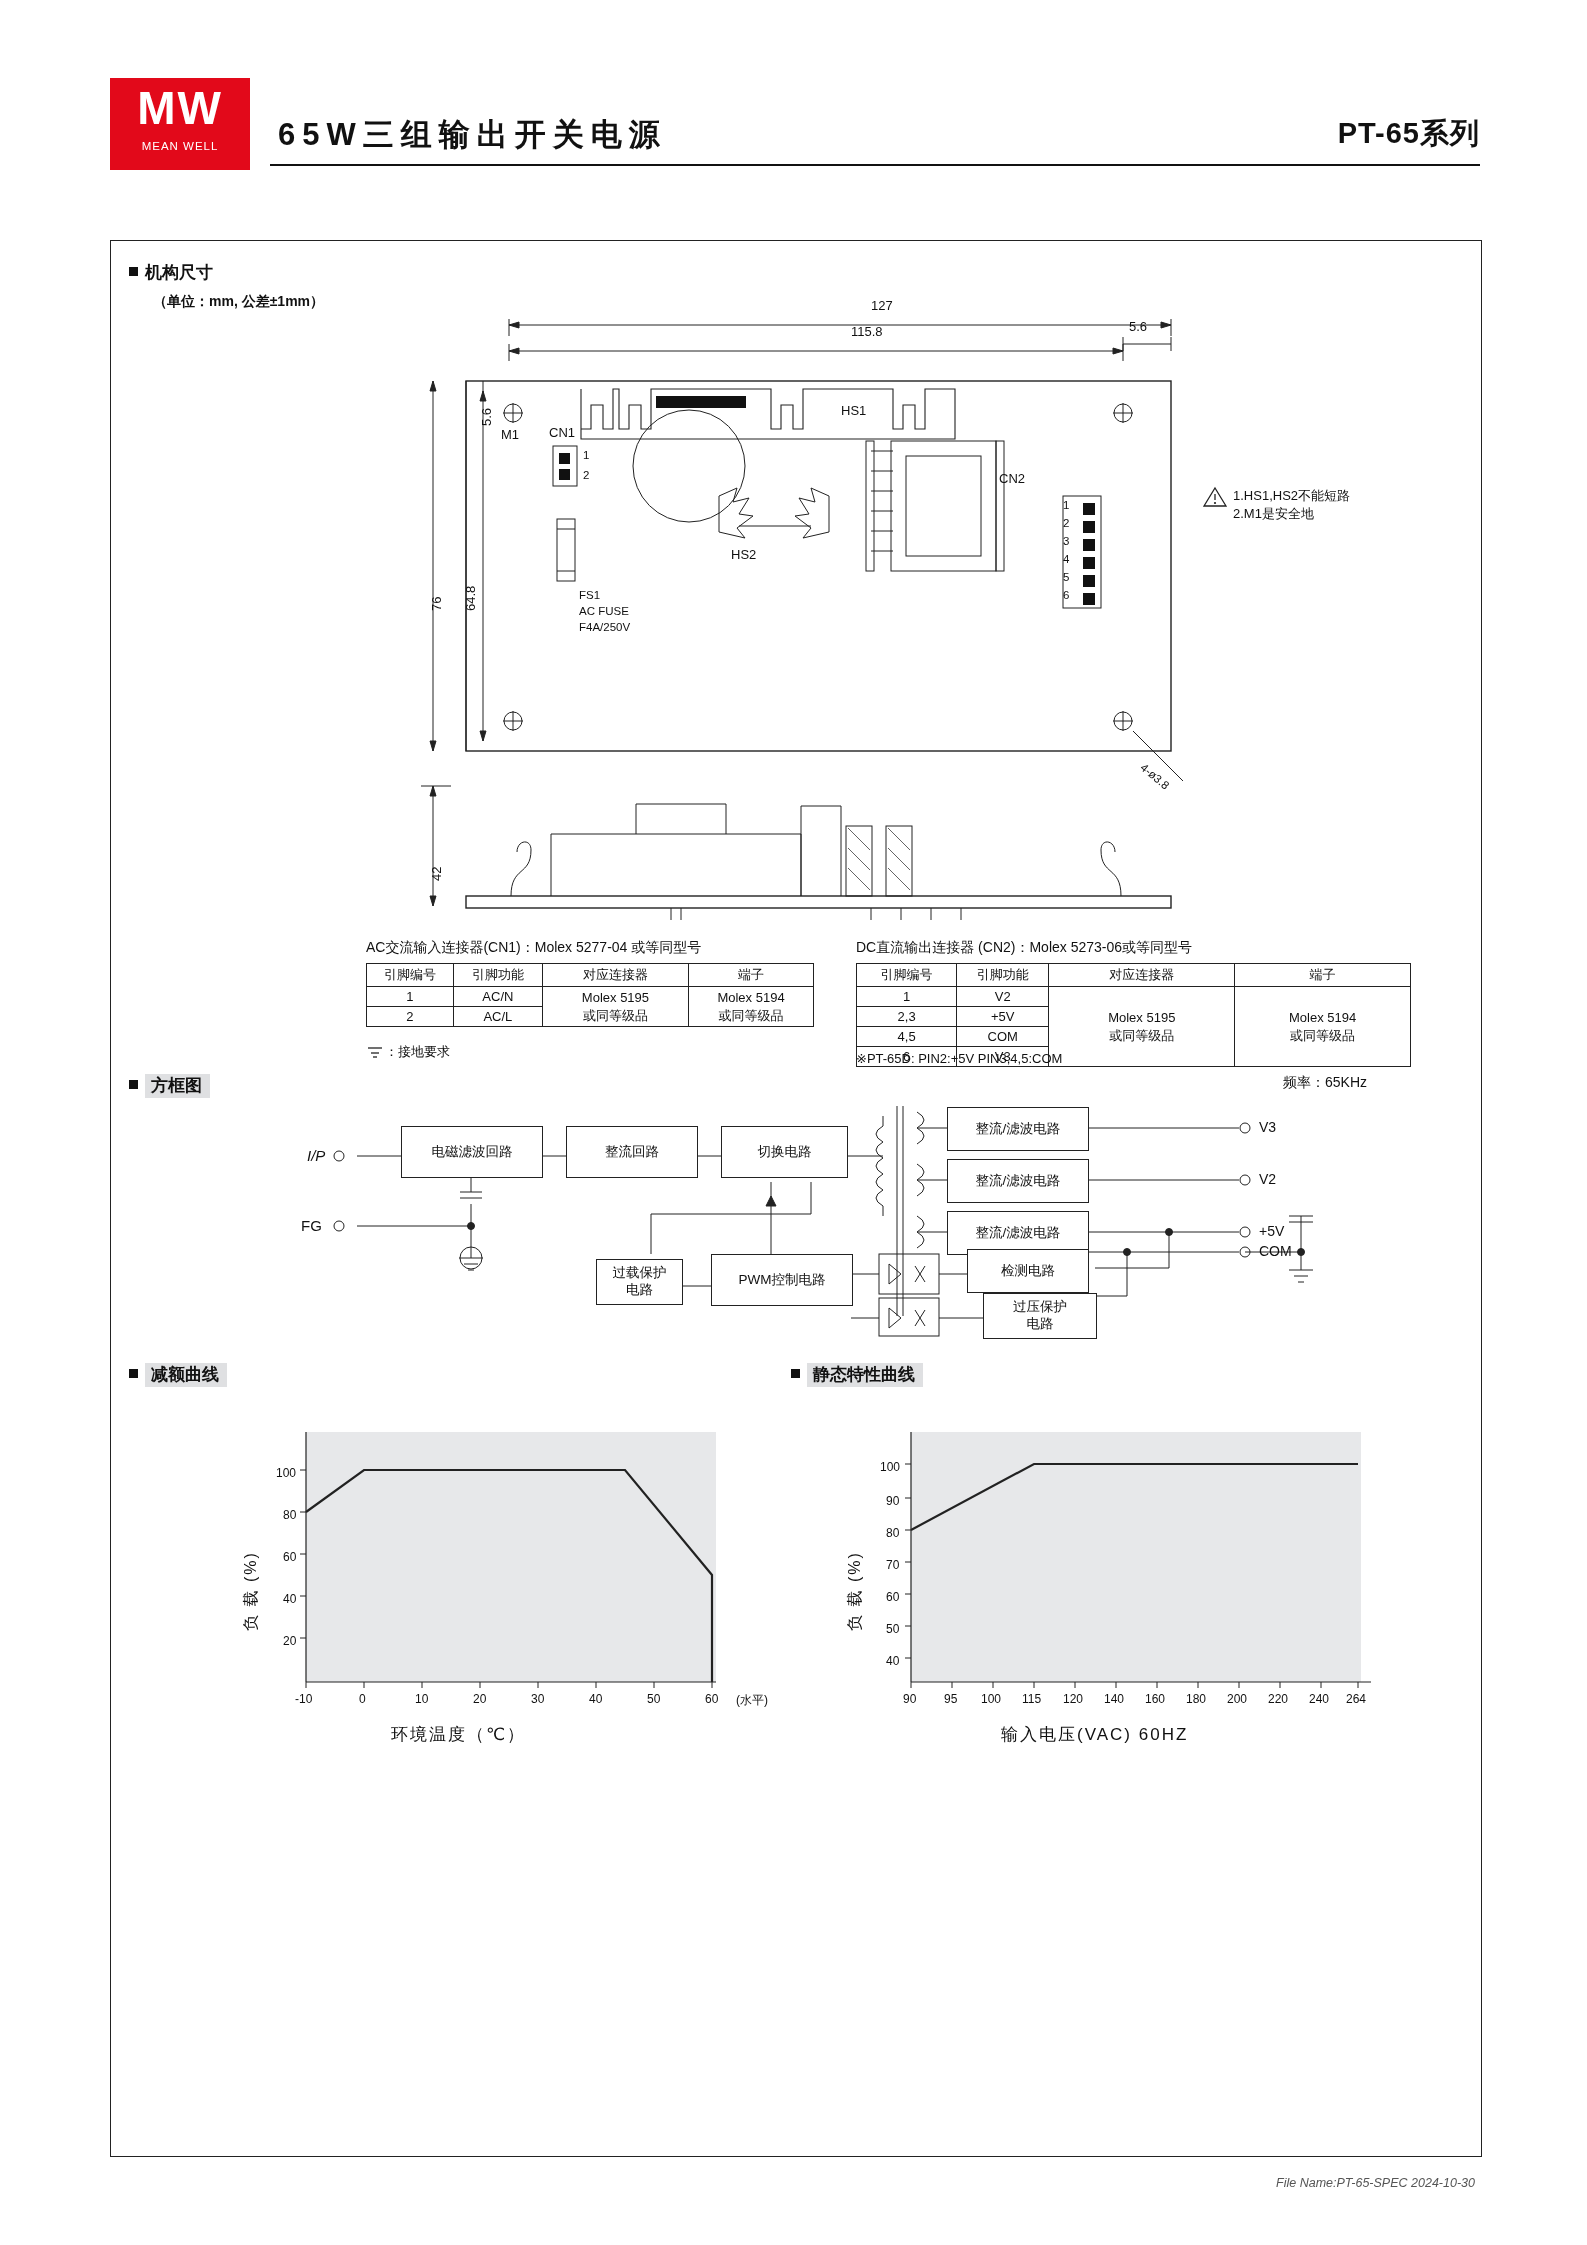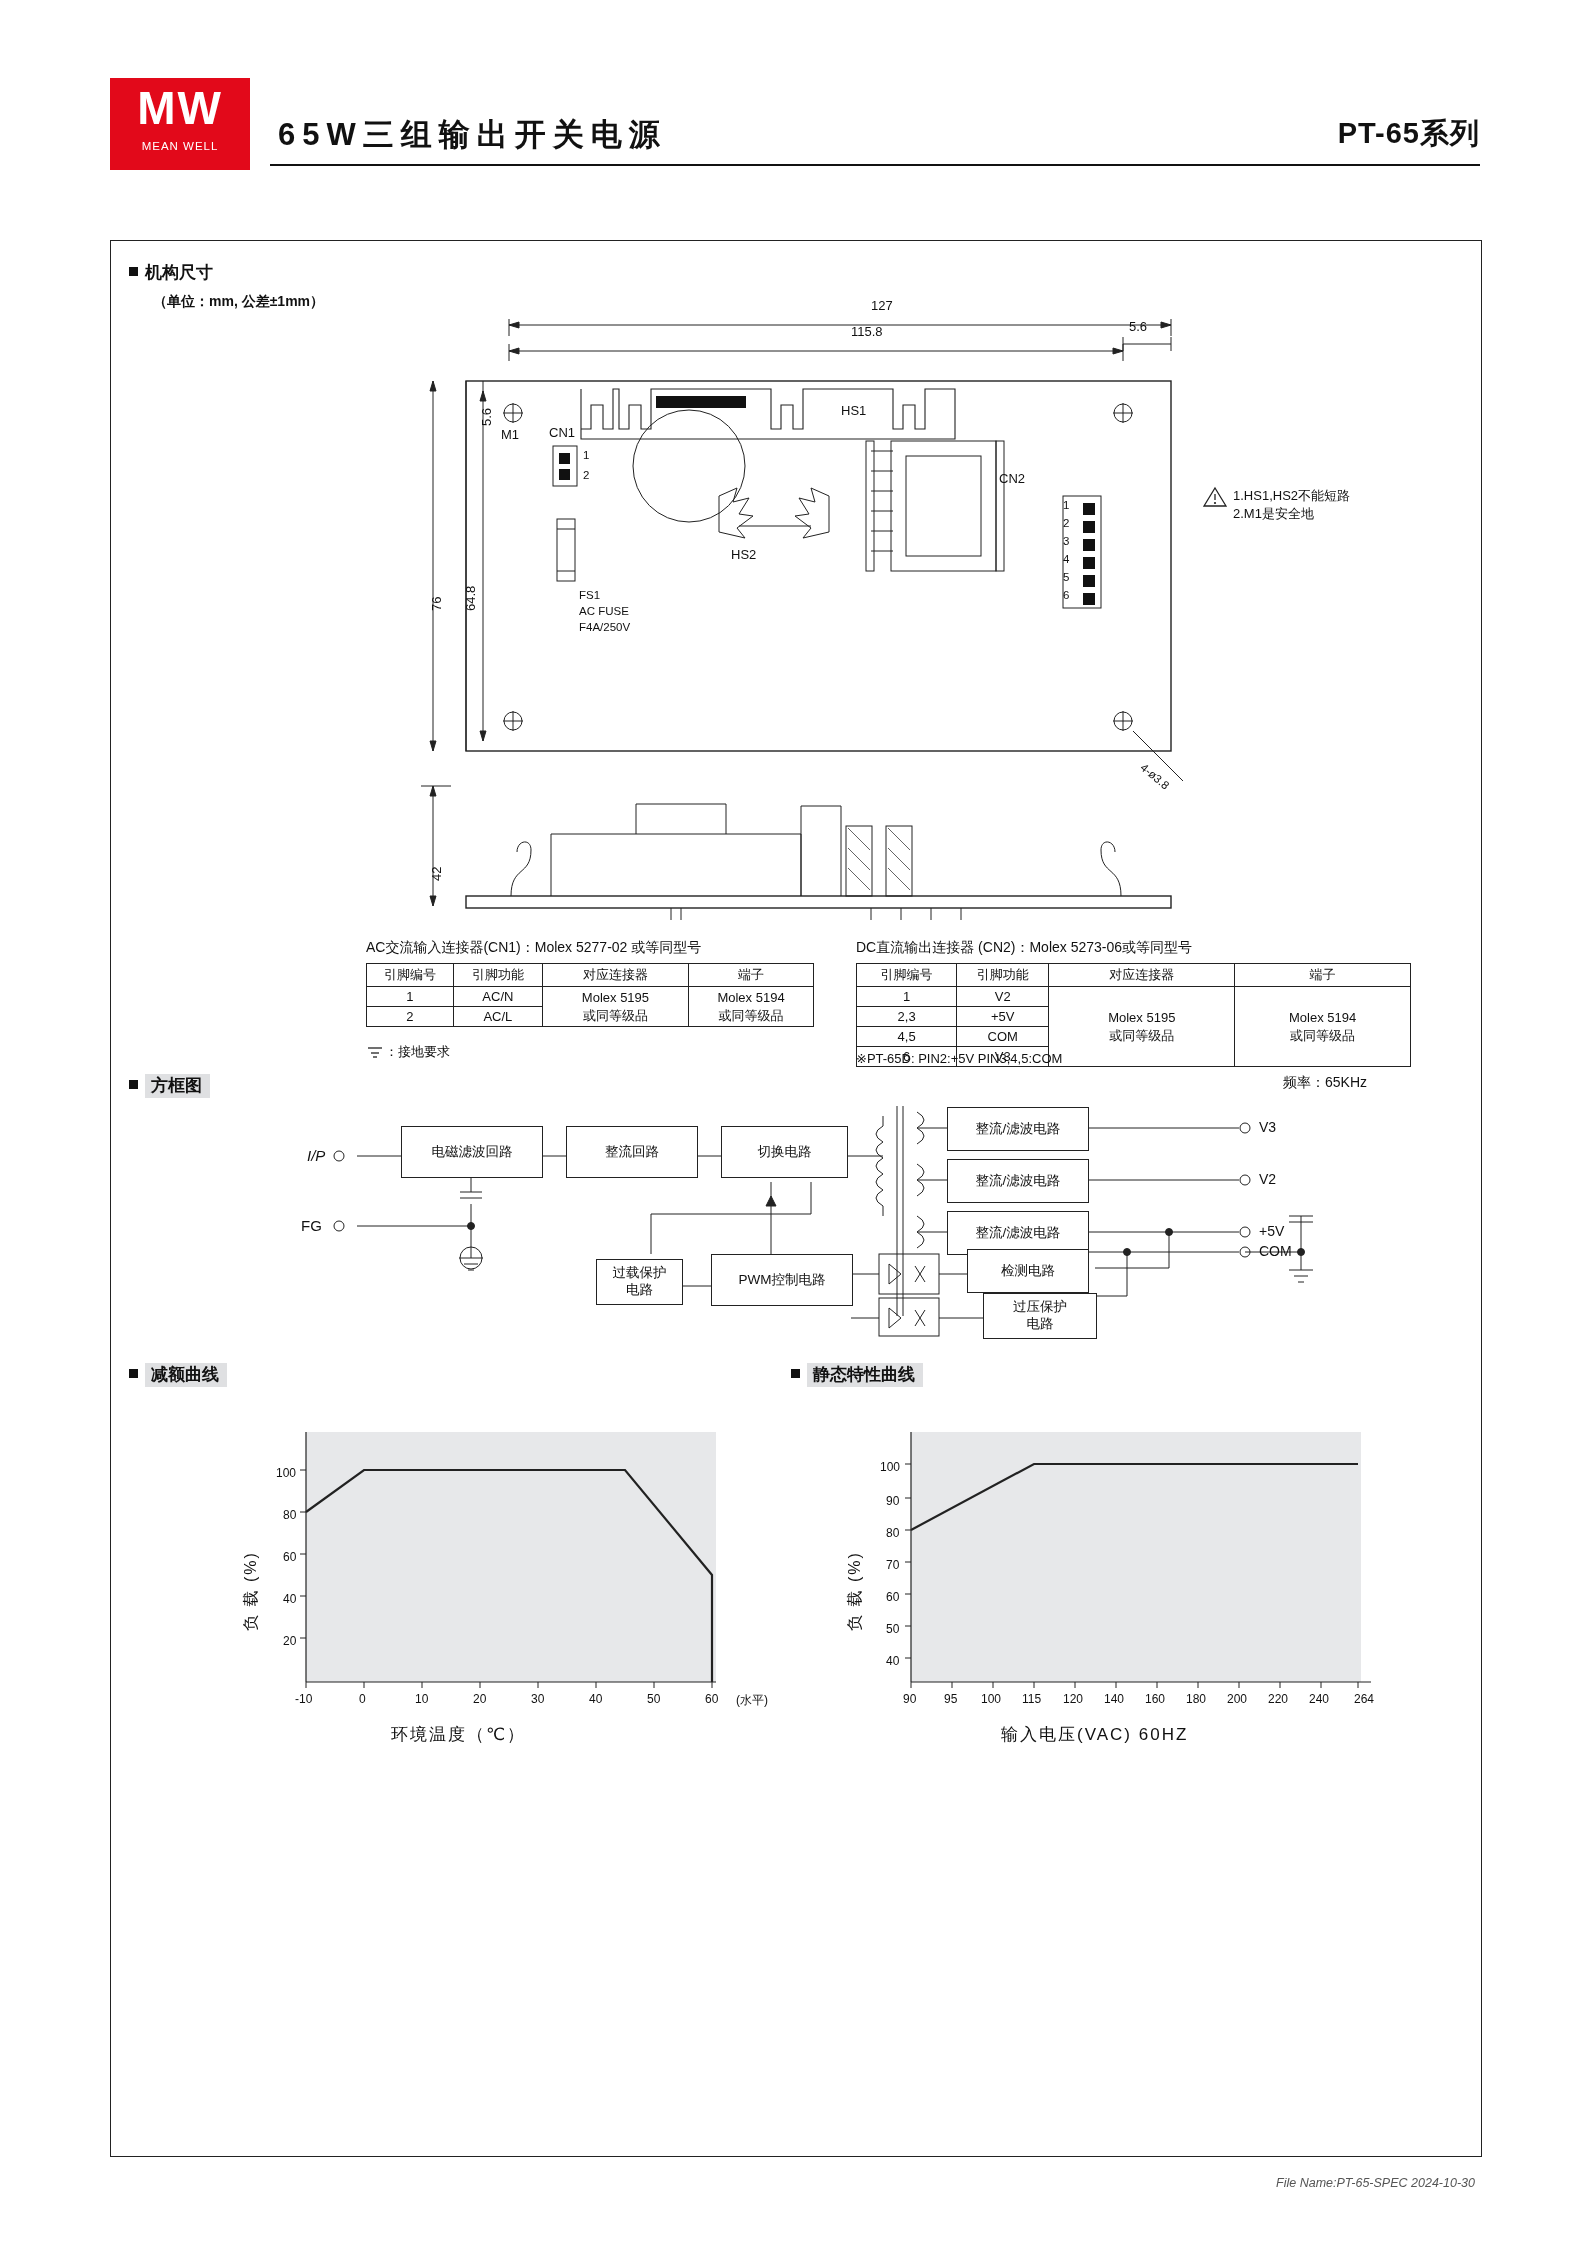--- a/index.html
+++ b/index.html
@@ -194,21 +194,21 @@
     <div class="lblsm" style="left:1035px;top:520px;transform:rotate(40deg);transform-origin:left top;">4-ø3.8</div>
 
     <svg style="position:absolute;left:1092px;top:245px;" width="24" height="22">
       <polygon points="12,2 23,20 1,20" fill="none" stroke="#222" stroke-width="1.3"></polygon>
       <line x1="12" y1="8" x2="12" y2="14" stroke="#222" stroke-width="1.3"></line>
       <circle cx="12" cy="17" r="1.1" fill="#222"></circle>
     </svg>
     <div class="lblsm" style="left:1122px;top:246px;font-size:13px;">1.HS1,HS2不能短路</div>
     <div class="lblsm" style="left:1122px;top:264px;font-size:13px;">2.M1是安全地</div>
 
-    <div class="tcap" style="position:absolute;left:255px;top:698px;">AC交流输入连接器(CN1)：Molex 5277-02 或等同型号</div>
+    <div class="tcap" style="position:absolute;left:255px;top:698px;">AC交流输入连接器(CN1)：Molex 5277-04 或等同型号</div>
     <table class="t" style="position:absolute;left:255px;top:722px;width:448px;">
       <tbody>
           <tr>
         <td style="width:86px;">引脚编号</td>
         <td style="width:86px;">引脚功能</td>
         <td style="width:150px;">对应连接器</td>
         <td style="width:126px;">端子</td>
       </tr>
       <tr>
         <td>1</td>
@@ -474,21 +474,21 @@
       <div class="axislbl" style="left:113px;top:266px;">95</div>
       <div class="axislbl" style="left:150px;top:266px;">100</div>
       <div class="axislbl" style="left:191px;top:266px;">115</div>
       <div class="axislbl" style="left:232px;top:266px;">120</div>
       <div class="axislbl" style="left:273px;top:266px;">140</div>
       <div class="axislbl" style="left:314px;top:266px;">160</div>
       <div class="axislbl" style="left:355px;top:266px;">180</div>
       <div class="axislbl" style="left:396px;top:266px;">200</div>
       <div class="axislbl" style="left:437px;top:266px;">220</div>
       <div class="axislbl" style="left:478px;top:266px;">240</div>
-      <div class="axislbl" style="left:515px;top:266px;margin-left:8px;">264</div>
+      <div class="axislbl" style="left:515px;top:266px;">264</div>
       <div class="yaxis-title" style="left:14px;top:205px;">负 载 (%)</div>
       <div class="chartcap" style="left:170px;top:297px;">输入电压(VAC) 60HZ</div>
     </div>
 
   </div>
 
   <div class="footer">File Name:PT-65-SPEC  2024-10-30</div>
 </div>
 
 </body></html>

